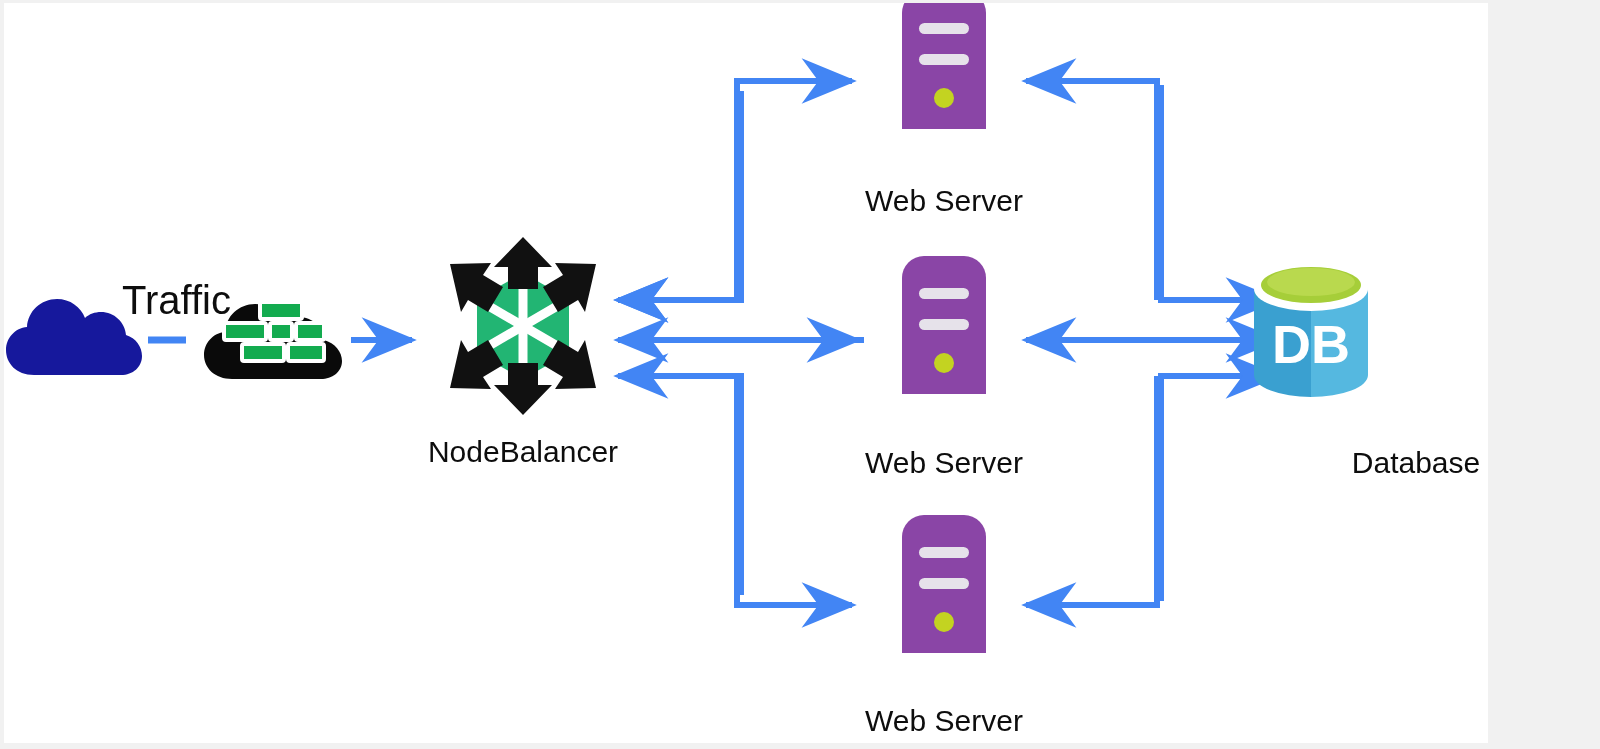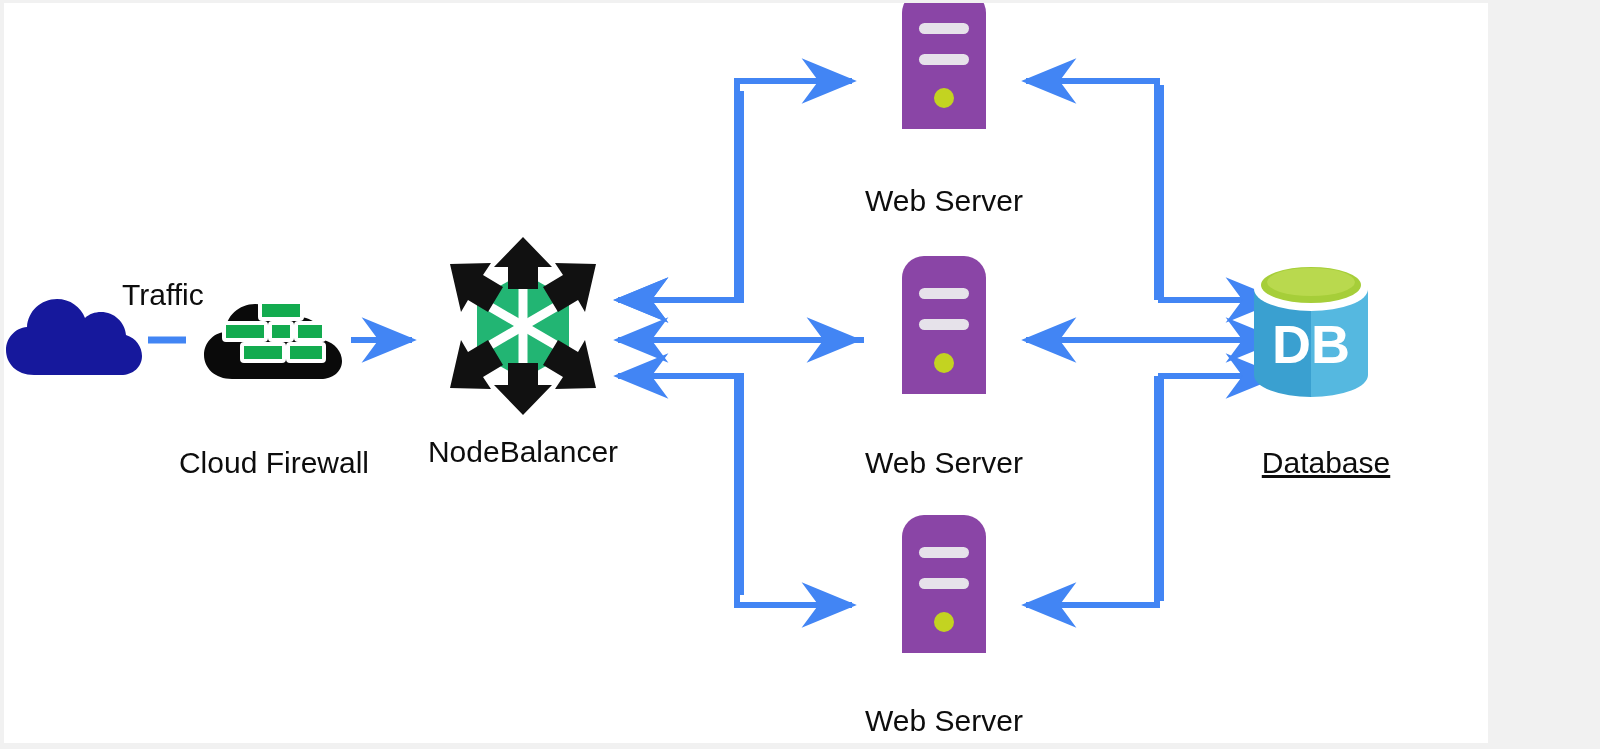--- a/index.html
+++ b/index.html
@@ -43,21 +43,21 @@
     color: #0d0d0d;
     font-size: 30px;
     font-family: "Liberation Sans", sans-serif;
     white-space: nowrap;
     line-height: 1;
     margin-top: 17px;
   }
   .free-label {
     position: absolute;
     color: #0d0d0d;
-    font-size: 30px;
+    font-size: 40px;
     font-family: "Liberation Sans", sans-serif;
     white-space: nowrap;
     line-height: 1;
     text-align: center;
   }
 </style>
 </head>
 <body>
 
 <div id="root">
@@ -120,21 +120,20 @@
           <rect x="60" y="17" width="42" height="17" rx="2" fill="#13ab4f" stroke="#ffffff" stroke-width="4"></rect>
           <rect x="24" y="38" width="42" height="17" rx="2" fill="#13ab4f" stroke="#ffffff" stroke-width="4"></rect>
           <rect x="70" y="38" width="22" height="17" rx="2" fill="#13ab4f" stroke="#ffffff" stroke-width="4"></rect>
           <rect x="96" y="38" width="28" height="17" rx="2" fill="#13ab4f" stroke="#ffffff" stroke-width="4"></rect>
           <rect x="42" y="59" width="42" height="17" rx="2" fill="#13ab4f" stroke="#ffffff" stroke-width="4"></rect>
           <rect x="88" y="59" width="36" height="17" rx="2" fill="#13ab4f" stroke="#ffffff" stroke-width="4"></rect>
         </g>
       </svg>
     </div>
 
-    <div class="node-label" style="left:160px; top:428px; width:220px;">Cloud Firewall</div>
 
     <div class="node" style="left:424px; top:228px; width:190px; height:190px;">
       <svg width="190" height="190" viewBox="0 0 190 190">
 
         <polygon points="95,42 141,68 141,122 95,148 49,122 49,68" fill="#22b573"></polygon>
 
         <g stroke="#ffffff" stroke-width="9" stroke-linecap="round">
           <line x1="95" y1="95" x2="95" y2="40"></line>
           <line x1="95" y1="95" x2="95" y2="150"></line>
           <line x1="95" y1="95" x2="143" y2="67"></line>
@@ -199,16 +198,16 @@
         <path fill="#55b8e0" d="M116,22 L116,110 A57,22 0 0 1 59,132 L59,44 A57,22 0 0 0 116,22 Z"></path>
 
         <ellipse cx="59" cy="24" rx="57" ry="22" fill="#ffffff"></ellipse>
 
         <ellipse cx="59" cy="20" rx="50" ry="18" fill="#a6ce39"></ellipse>
         <ellipse cx="59" cy="17" rx="44" ry="14" fill="#b9d94e"></ellipse>
 
         <text x="59" y="98" text-anchor="middle" fill="#ffffff" font-family="Liberation Sans, sans-serif" font-size="54" font-weight="bold">DB</text>
       </svg>
     </div>
-    <div class="node-label" style="left:1212px; top:428px; width:220px;text-decoration:underline;">Database</div>
+    <div class="node-label" style="left:1302px; top:428px; width:220px;">Database</div>
 
   </div>
 </div>
 
 </body></html>

